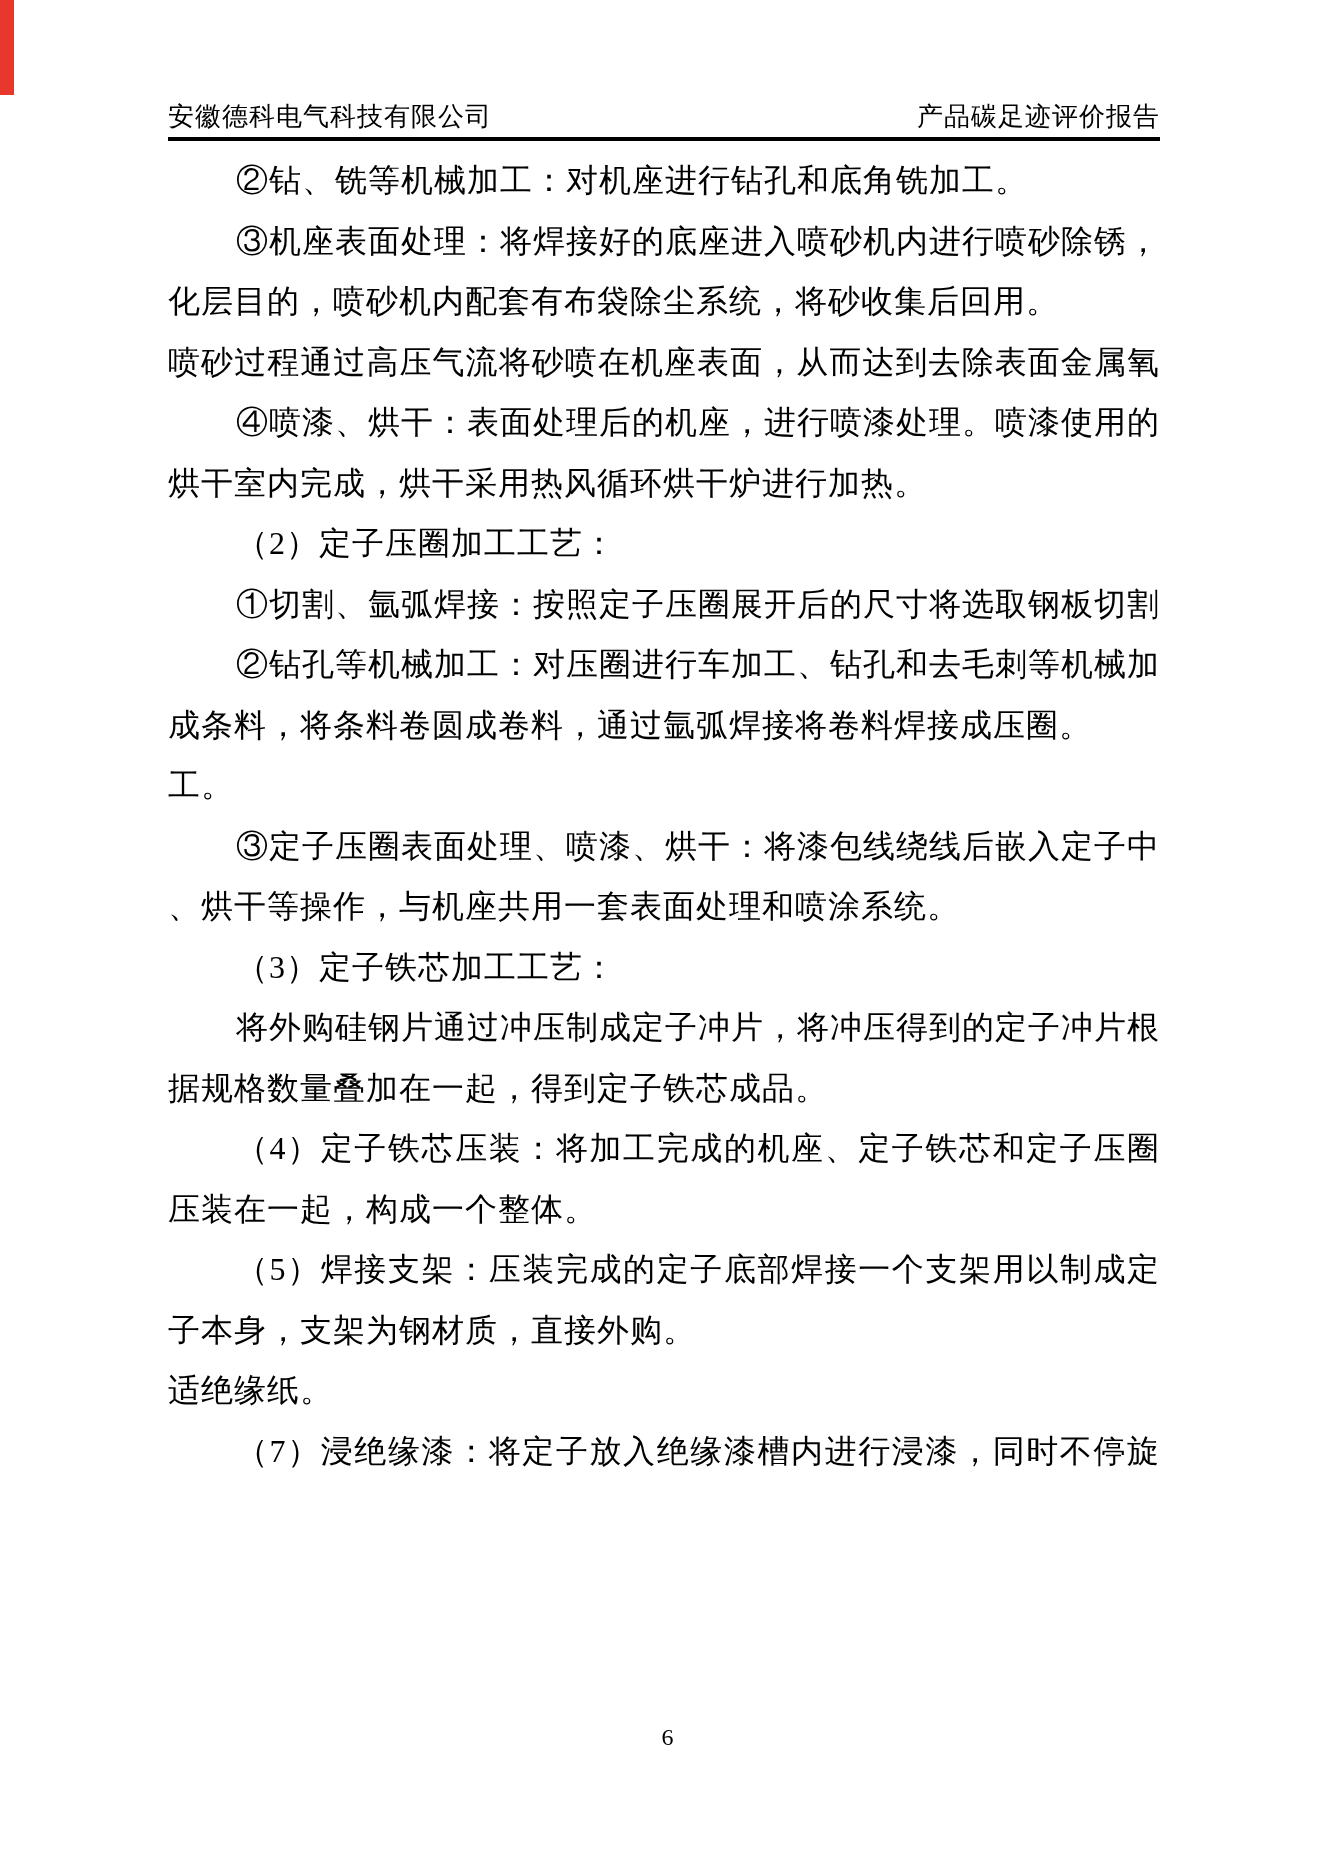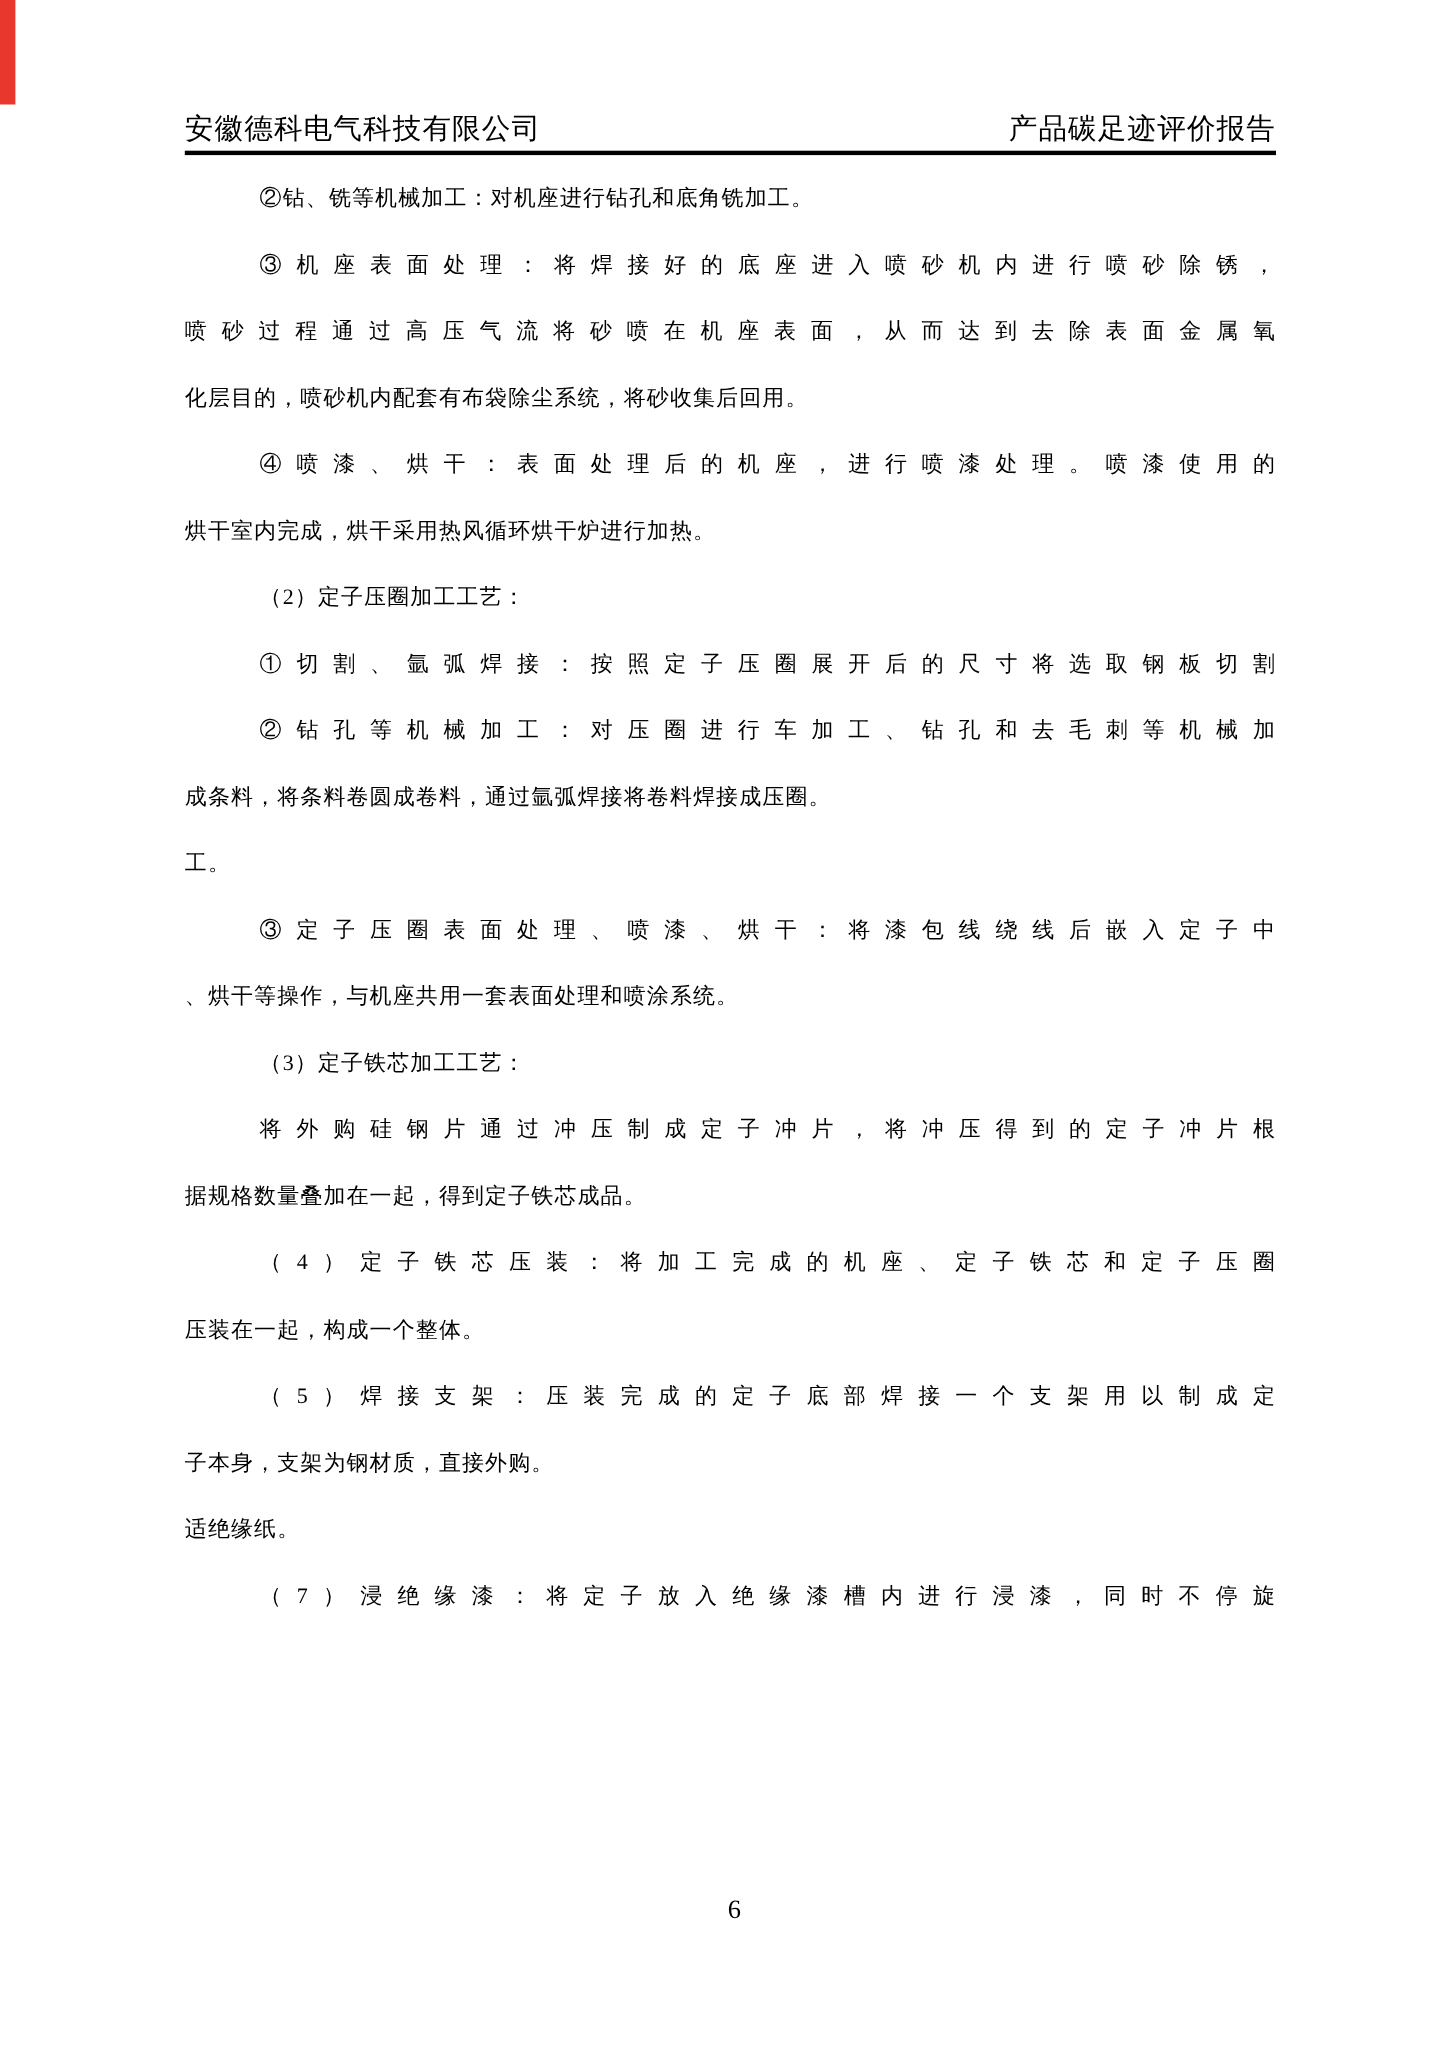--- a/index.html
+++ b/index.html
@@ -32,21 +32,21 @@
     align-items: flex-end;
     padding-top: 102px;
     padding-bottom: 5px;
     border-bottom: 4px solid #000000;
     font-size: 26px;
     line-height: 30px;
     letter-spacing: 1px;
   }
   .body-text {
     margin-top: 9px;
-    font-size: 20px;
+    font-size: 32px;
     line-height: 60.5px;
     letter-spacing: 1px;
   }
   .body-line {
     height: 60.5px;
     overflow: hidden;
     text-align: left;
   }
   .body-line.justify {
     text-align: justify;
@@ -71,22 +71,22 @@
 <div class="page">
   <div class="red-bar" style="background: rgb(232, 56, 45);"></div>
   <div class="content">
     <div class="header">
       <span>安徽德科电气科技有限公司</span>
       <span>产品碳足迹评价报告</span>
     </div>
     <div class="body-text" id="body-lines">
         <div class="body-line indent">②钻、铣等机械加工：对机座进行钻孔和底角铣加工。</div>
         <div class="body-line indent justify">③机座表面处理：将焊接好的底座进入喷砂机内进行喷砂除锈，</div>
+        <div class="body-line">化层目的，喷砂机内配套有布袋除尘系统，将砂收集后回用。</div>
         <div class="body-line justify">喷砂过程通过高压气流将砂喷在机座表面，从而达到去除表面金属氧</div>
-        <div class="body-line">化层目的，喷砂机内配套有布袋除尘系统，将砂收集后回用。</div>
         <div class="body-line indent justify">④喷漆、烘干：表面处理后的机座，进行喷漆处理。喷漆使用的</div>
         <div class="body-line">烘干室内完成，烘干采用热风循环烘干炉进行加热。</div>
         <div class="body-line indent">（2）定子压圈加工工艺：</div>
         <div class="body-line indent justify">①切割、氩弧焊接：按照定子压圈展开后的尺寸将选取钢板切割</div>
         <div class="body-line indent justify">②钻孔等机械加工：对压圈进行车加工、钻孔和去毛刺等机械加</div>
         <div class="body-line">成条料，将条料卷圆成卷料，通过氩弧焊接将卷料焊接成压圈。</div>
         <div class="body-line">工。</div>
         <div class="body-line indent justify">③定子压圈表面处理、喷漆、烘干：将漆包线绕线后嵌入定子中</div>
         <div class="body-line">、烘干等操作，与机座共用一套表面处理和喷涂系统。</div>
         <div class="body-line indent">（3）定子铁芯加工工艺：</div>

